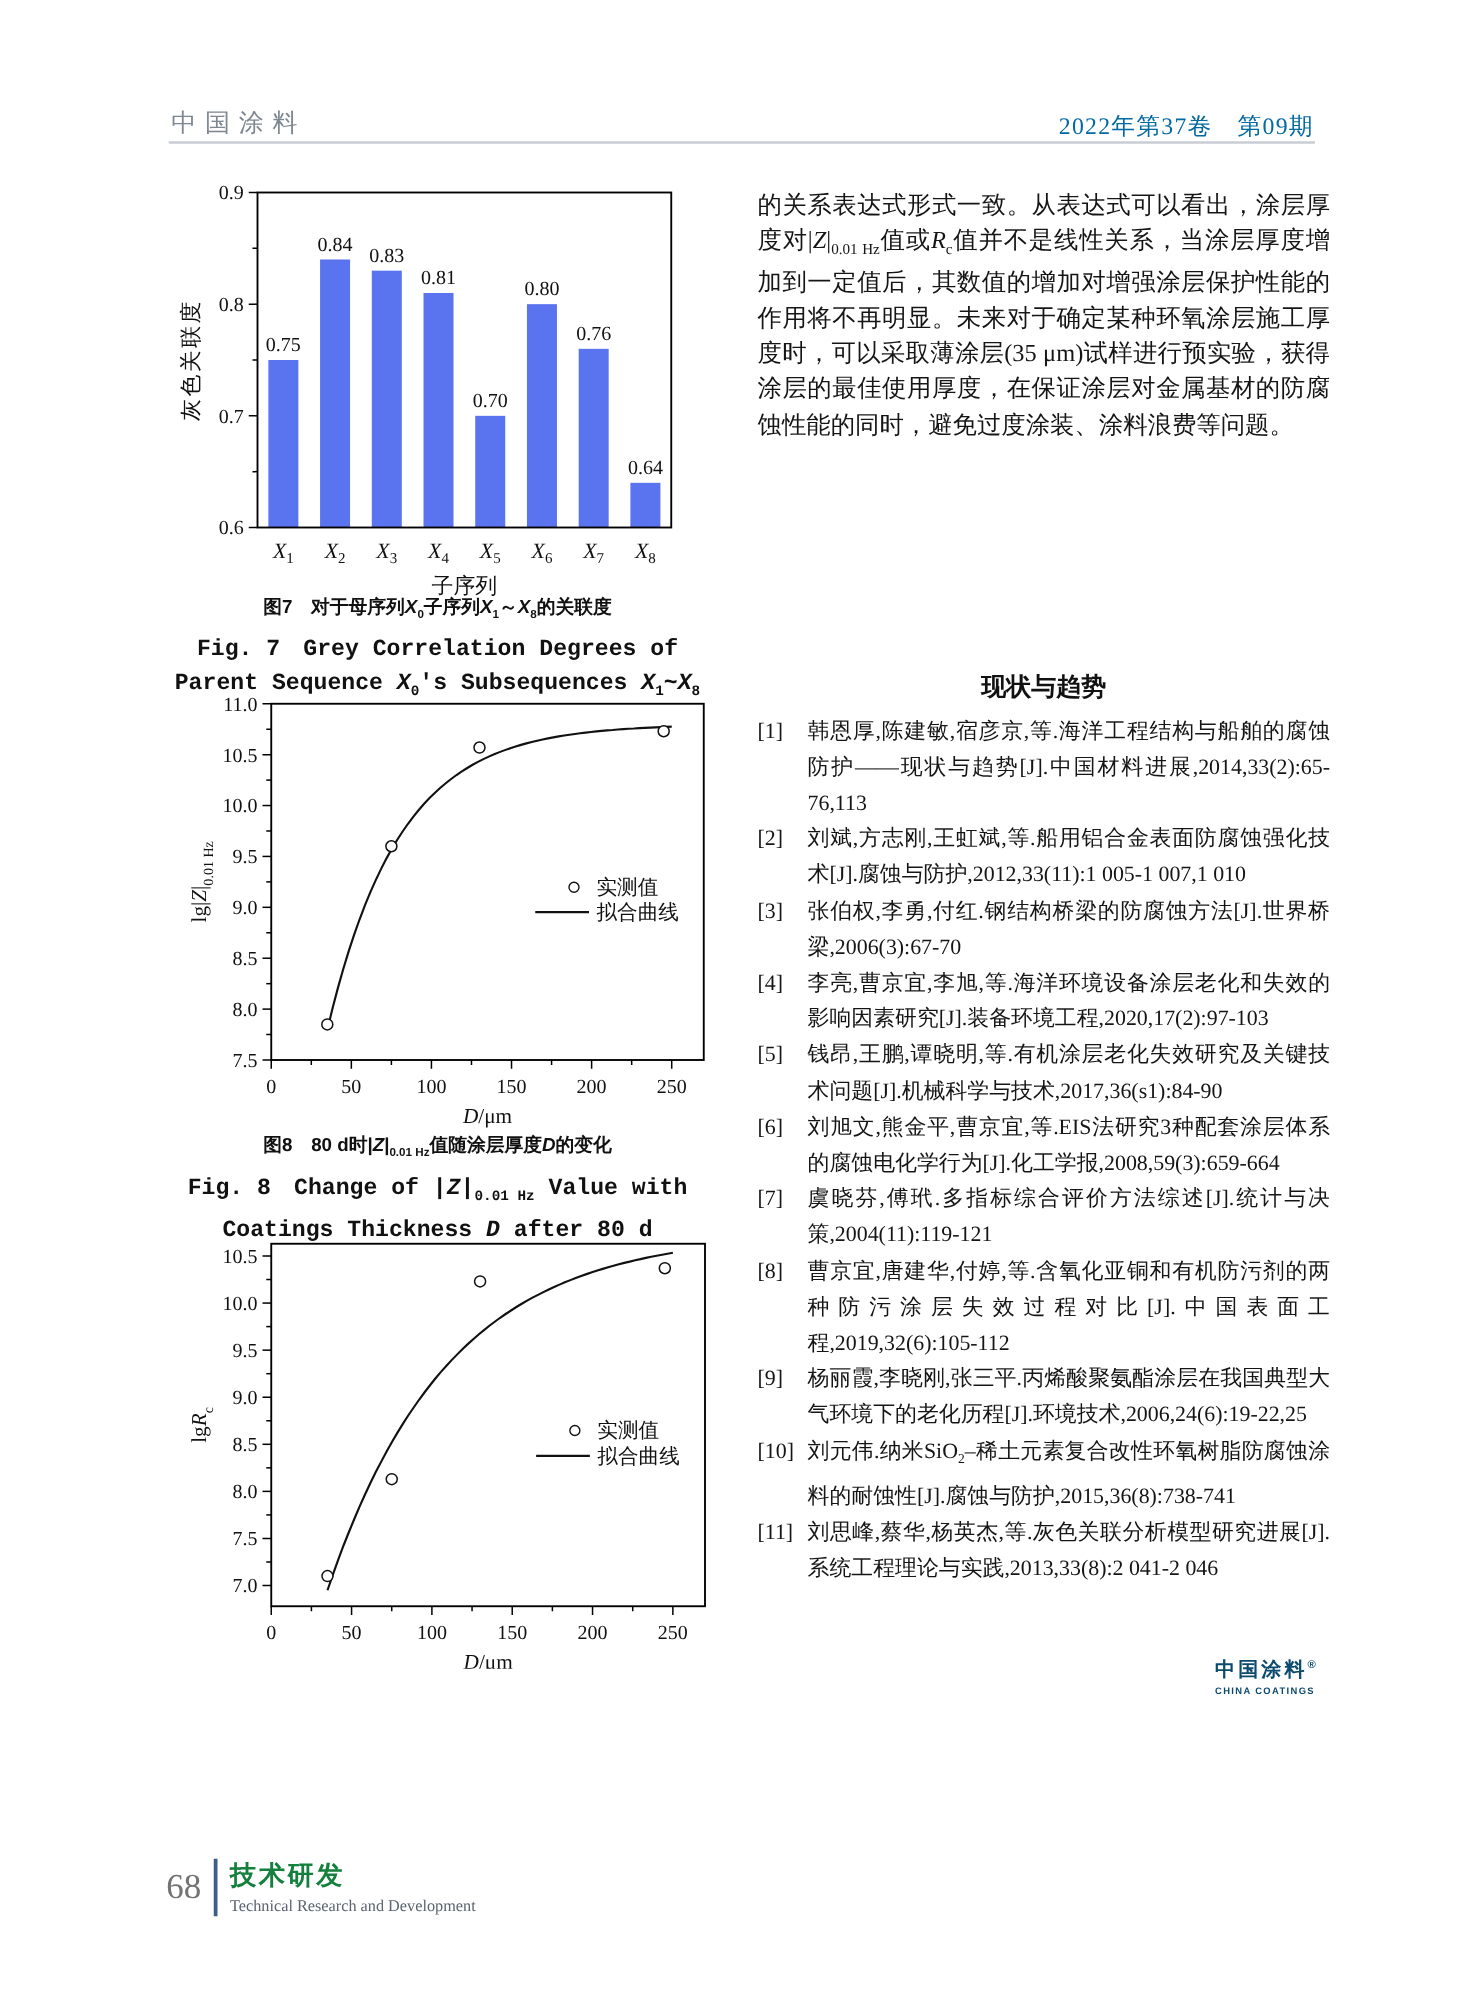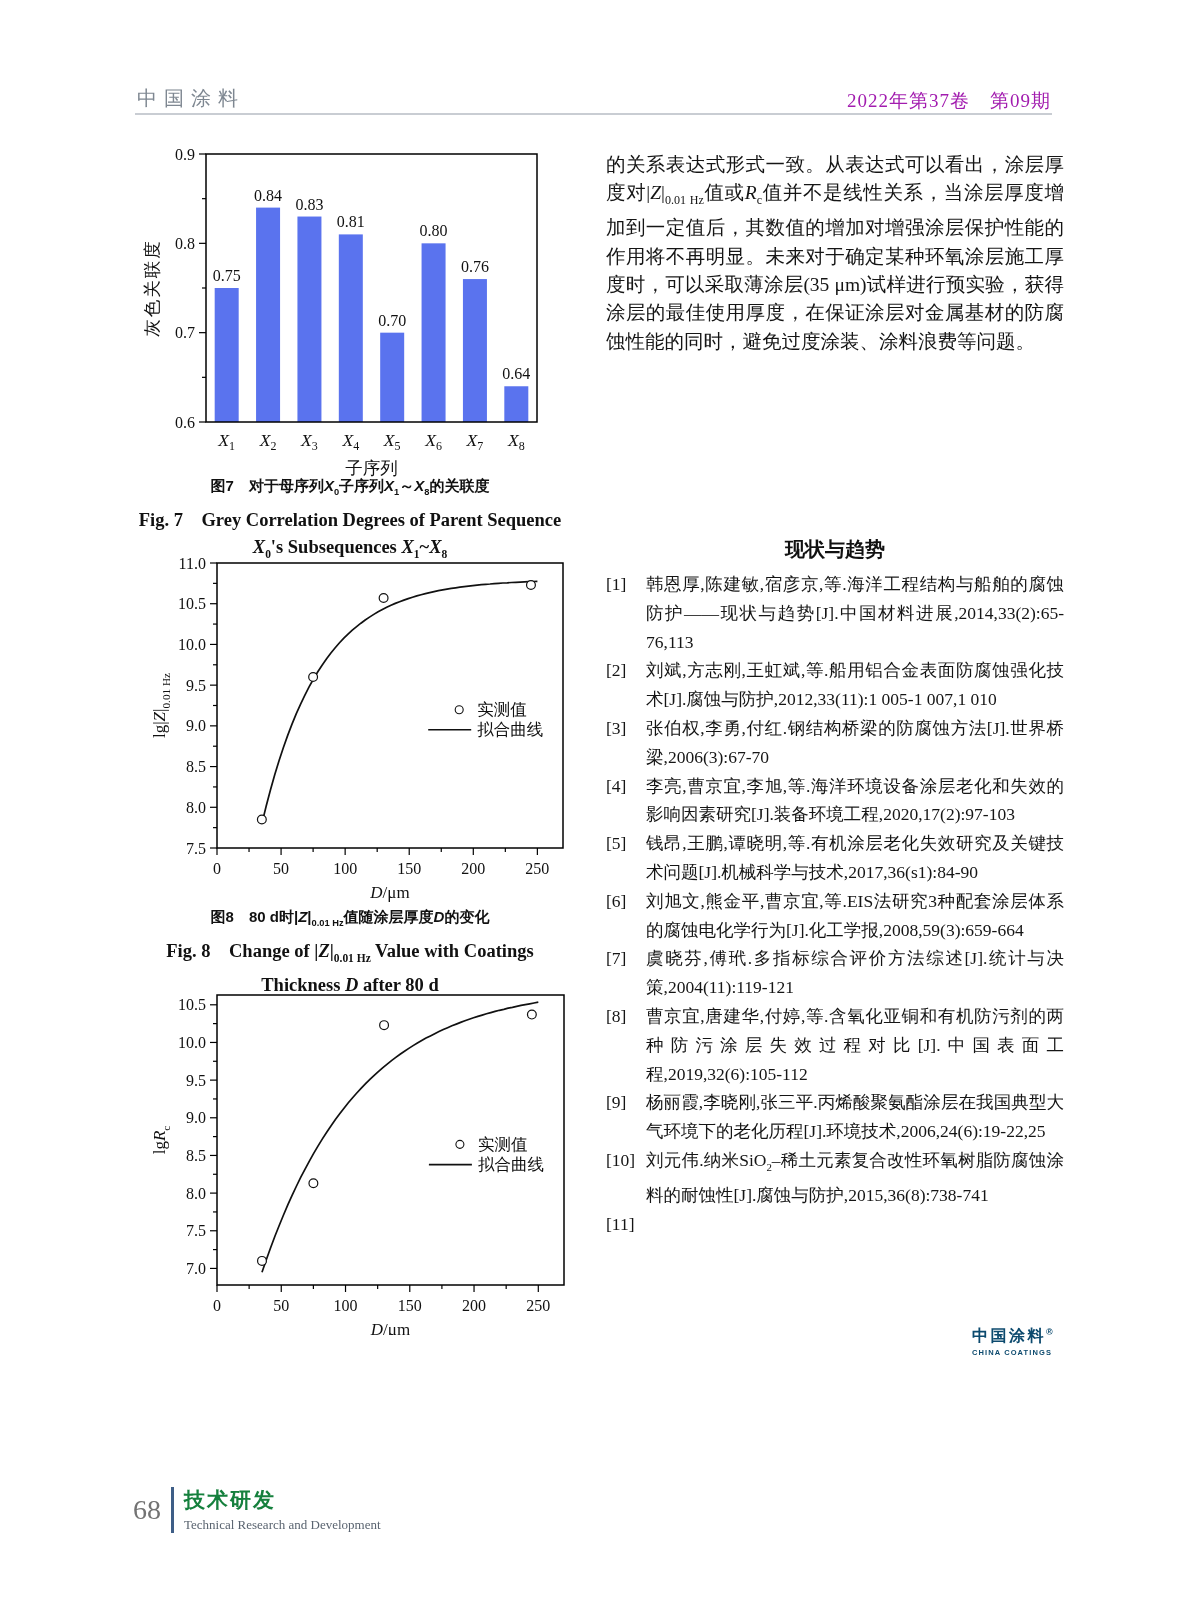--- a/index.html
+++ b/index.html
@@ -1,34 +1,34 @@
 <!DOCTYPE html>
 <html><head>
 <meta charset="utf-8">
 <style>
   html,body{margin:0;padding:0;background:#fff;}
   .page{position:relative;width:1187px;height:1600px;background:#ffffff;
         font-family:"Liberation Serif",serif;color:#1a1a1a;overflow:hidden;}
 
   
   .journal-name{position:absolute;left:137px;top:85px;font-size:20px;color:#7e8791;letter-spacing:7px;}
-  .issue-info{position:absolute;right:136px;top:88px;font-size:19px;color:#a21caf;letter-spacing:1px;}
+  .issue-info{position:absolute;right:136px;top:88px;font-size:19px;color:#0369a1;letter-spacing:1px;}
   .header-rule{position:absolute;left:135px;top:113px;width:917px;height:2px;background:#c9cdd3;}
 
   
   .figure-svg{position:absolute;}
   #fig7{left:135px;top:142px;}
   #fig8{left:133px;top:548px;}
   #fig9{left:133px;top:963px;}
   .caption{position:absolute;width:440px;text-align:center;color:#111;}
   .cap7{left:130px;top:472px;}
   .cap8{left:130px;top:903px;}
   .cap9{left:130px;top:1337px;}
   .caption .cn{font-family:"Liberation Sans",sans-serif;font-weight:bold;font-size:15px;line-height:28px;}
-  .caption .en{font-weight:bold;font-size:18.5px;line-height:27px;margin-top:1px;}
+  .caption .en{font-weight:bold;font-size:18.5px;line-height:27px;margin-top:1px;font-family:Liberation Mono, monospace;}
   .caption sub, .para sub, .ref sub{font-size:0.62em;}
 
   
   .para{position:absolute;left:606px;width:458px;top:151px;font-size:19.5px;
         line-height:28.3px;text-align:justify;color:#151515;}
   .ref-heading{position:absolute;left:606px;width:458px;top:536px;text-align:center;
         font-weight:bold;font-size:20px;color:#111;}
   .ref-list{position:absolute;left:606px;width:458px;top:570px;}
   .ref{position:relative;padding-left:40px;font-size:17.5px;line-height:28.8px;
         text-align:justify;color:#151515;}
@@ -224,21 +224,21 @@
       <div class="ref"><span class="ref-num">[1]</span><span>韩恩厚,陈建敏,宿彦京,等.海洋工程结构与船舶的腐蚀防护——现状与趋势[J].中国材料进展,2014,33(2):65-76,113</span></div>
       <div class="ref"><span class="ref-num">[2]</span><span>刘斌,方志刚,王虹斌,等.船用铝合金表面防腐蚀强化技术[J].腐蚀与防护,2012,33(11):1 005-1 007,1 010</span></div>
       <div class="ref"><span class="ref-num">[3]</span><span>张伯权,李勇,付红.钢结构桥梁的防腐蚀方法[J].世界桥梁,2006(3):67-70</span></div>
       <div class="ref"><span class="ref-num">[4]</span><span>李亮,曹京宜,李旭,等.海洋环境设备涂层老化和失效的影响因素研究[J].装备环境工程,2020,17(2):97-103</span></div>
       <div class="ref"><span class="ref-num">[5]</span><span>钱昂,王鹏,谭晓明,等.有机涂层老化失效研究及关键技术问题[J].机械科学与技术,2017,36(s1):84-90</span></div>
       <div class="ref"><span class="ref-num">[6]</span><span>刘旭文,熊金平,曹京宜,等.EIS法研究3种配套涂层体系的腐蚀电化学行为[J].化工学报,2008,59(3):659-664</span></div>
       <div class="ref"><span class="ref-num">[7]</span><span>虞晓芬,傅玳.多指标综合评价方法综述[J].统计与决策,2004(11):119-121</span></div>
       <div class="ref"><span class="ref-num">[8]</span><span>曹京宜,唐建华,付婷,等.含氧化亚铜和有机防污剂的两种防污涂层失效过程对比[J].中国表面工程,2019,32(6):105-112</span></div>
       <div class="ref"><span class="ref-num">[9]</span><span>杨丽霞,李晓刚,张三平.丙烯酸聚氨酯涂层在我国典型大气环境下的老化历程[J].环境技术,2006,24(6):19-22,25</span></div>
       <div class="ref"><span class="ref-num">[10]</span><span>刘元伟.纳米SiO<sub>2</sub>–稀土元素复合改性环氧树脂防腐蚀涂料的耐蚀性[J].腐蚀与防护,2015,36(8):738-741</span></div>
-      <div class="ref"><span class="ref-num">[11]</span></div>
+      <div class="ref"><span class="ref-num">[11]</span><span>刘思峰,蔡华,杨英杰,等.灰色关联分析模型研究进展[J].系统工程理论与实践,2013,33(8):2 041-2 046</span></div>
     </div>
 
   <div class="logo">
     <div class="logo-cn"><span>中国涂料</span><span class="logo-mark">®</span></div>
     <div class="logo-en">CHINA COATINGS</div>
   </div>
 
   <div class="footer">
     <div class="page-num">68</div>
     <div class="footer-bar"></div>

